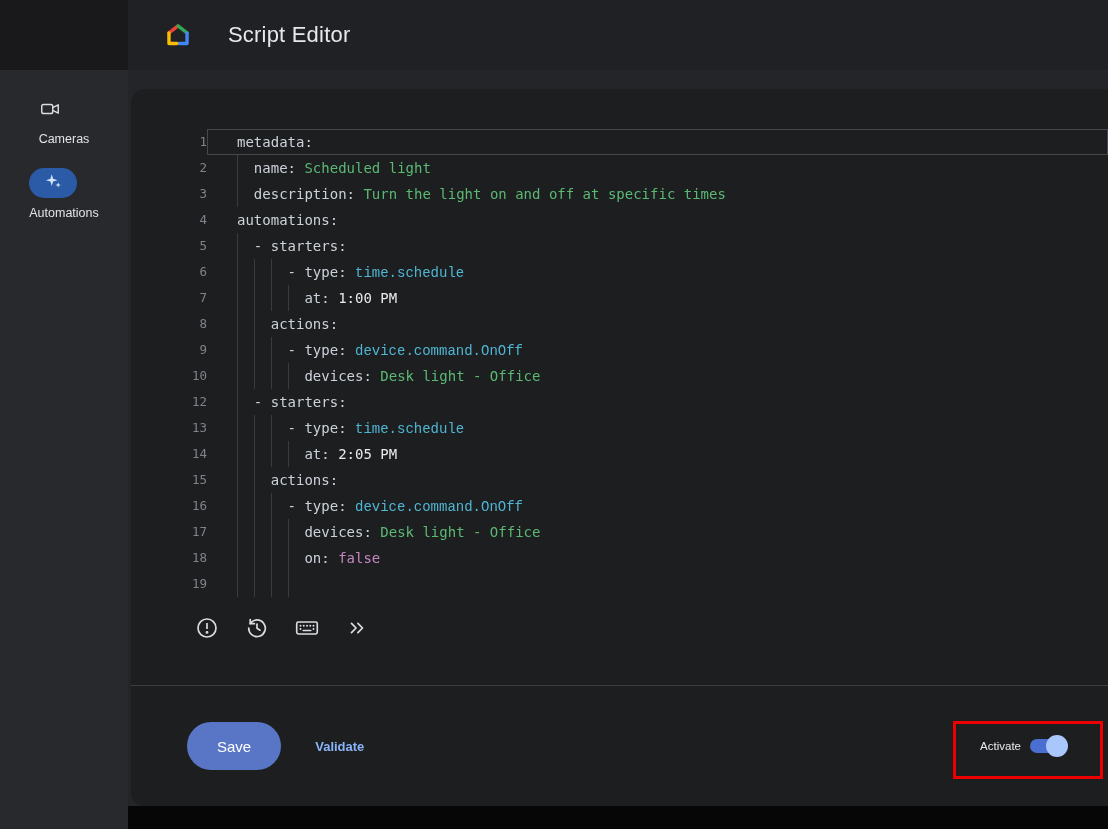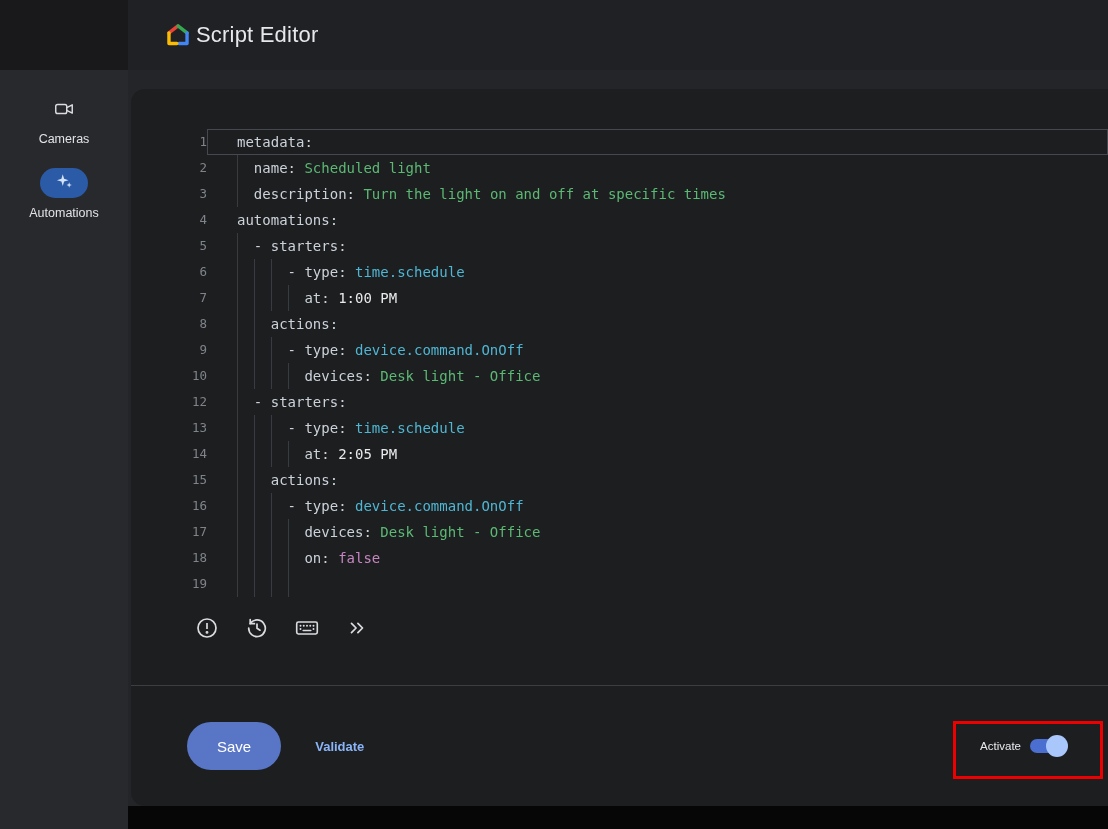--- a/index.html
+++ b/index.html
@@ -11,29 +11,29 @@
     overflow:hidden;
   }
 
   
   .topbar {
     position:absolute; top:0; left:0; width:100%; height:70px;
     background:#202124; display:flex; align-items:center;
   }
   .corner { width:128px; height:100%; background:#19191b; flex:none; }
   .logo { margin-left:36px; display:flex; align-items:center; }
-  .app-title { margin-left:4px; font-size:22px; color:#e6e8eb; letter-spacing:.2px; }
+  .app-title { margin-left:36px; font-size:22px; color:#e6e8eb; letter-spacing:.2px; }
 
   
   .sidebar {
     position:absolute; top:70px; left:0; width:128px; bottom:0;
     background:#28292c; display:flex; flex-direction:column; align-items:center;
     padding-top:24px;
   }
-  .side-item { display:flex; flex-direction:column; align-items:center; margin-bottom:22px; cursor:pointer; }
+  .side-item { display:flex; flex-direction:column; align-items:flex-start; margin-bottom:22px; cursor:pointer; }
   .side-icon { height:30px; display:flex; align-items:center; justify-content:center; }
   .pill {
     width:48px; height:30px; border-radius:15px; background:#2b5aa6;
     display:flex; align-items:center; justify-content:center;
   }
   .side-label { margin-top:8px; font-size:12.5px; color:#e1e3e6; }
 
   
   .content { position:absolute; top:70px; left:128px; right:0; bottom:0; background:#242528; }
   .bottom-strip { position:absolute; left:0; right:0; bottom:0; height:23px; background:#060606; }
@@ -53,21 +53,21 @@
   .row.current .lt { box-shadow:inset 0 0 0 1px #45484e; }
   .ln {
     width:76px; flex:none; text-align:right;
     color:#7f848a; font-size:12.5px; line-height:26px;
     user-select:none;
   }
   .lt { flex:1; position:relative; padding-left:30px; white-space:pre; height:26px; }
   .guide { position:absolute; top:0; bottom:0; width:1px; background:#383c42; }
   .tok-k { color:#ccd2da; }
   .tok-s { color:#5bb974; }
-  .tok-t { color:#4fb6d3; }
+  .tok-t { color:#4fb6d3;font-family:Liberation Mono, monospace; }
   .tok-b { color:#c586c0; }
   .tok-v { color:#e8eaed; }
 
   
   .toolbar { display:flex; align-items:center; gap:24px; padding:18px 0 14px 63px; }
   .tool-btn {
     width:26px; height:26px; background:none; border:none; cursor:pointer;
     display:flex; align-items:center; justify-content:center; color:#dadce0;
   }
   .tool-btn svg { display:block; }

